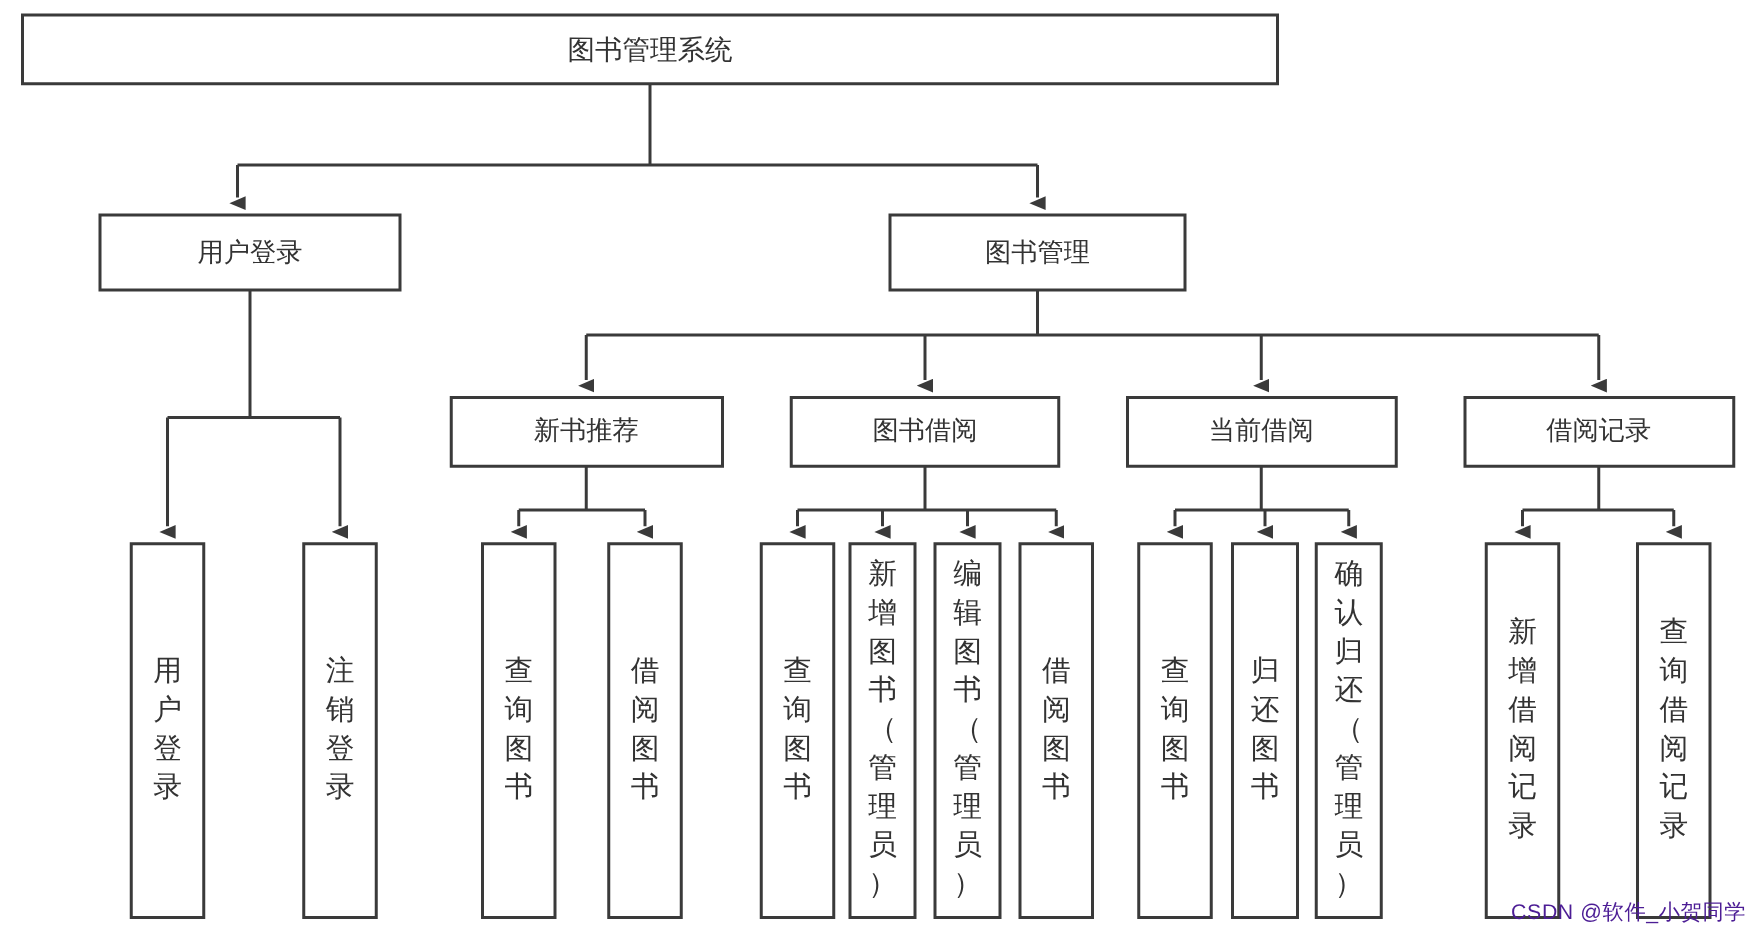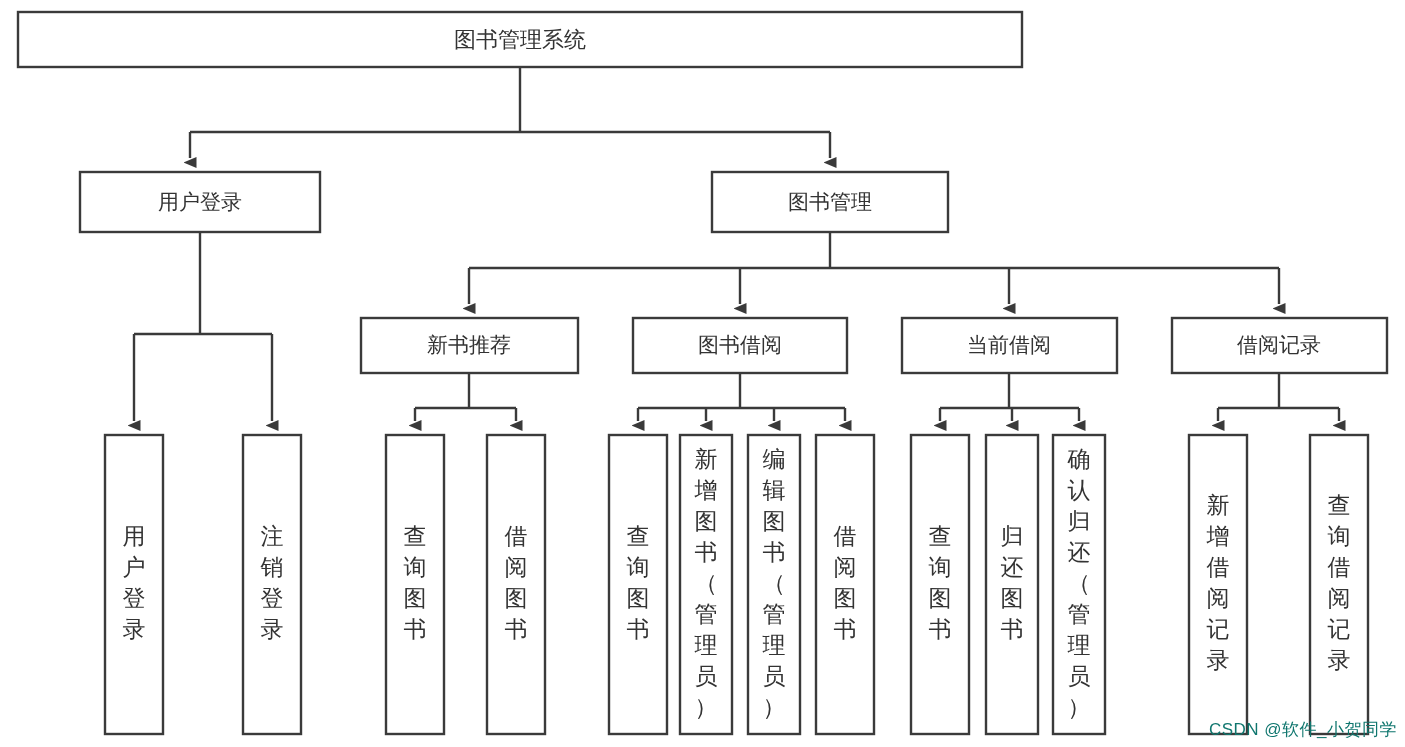--- a/index.html
+++ b/index.html
@@ -60,21 +60,21 @@
   .arrow-head {
     fill: #3a3a3a;
     stroke: none;
   }
   .watermark {
     position: absolute;
     right: 8px;
     bottom: 6px;
     font-family: "Liberation Sans", "DejaVu Sans", sans-serif;
     font-size: 17px;
-    color: #0f766e;
+    color: #4c1d95;
     white-space: nowrap;
     letter-spacing: 0.5px;
     user-select: none;
   }
 </style>
 </head>
 <body>
 
 <div id="diagram-root">
   <svg class="chart-svg" viewBox="0 0 1405 747" xmlns="http://www.w3.org/2000/svg">

